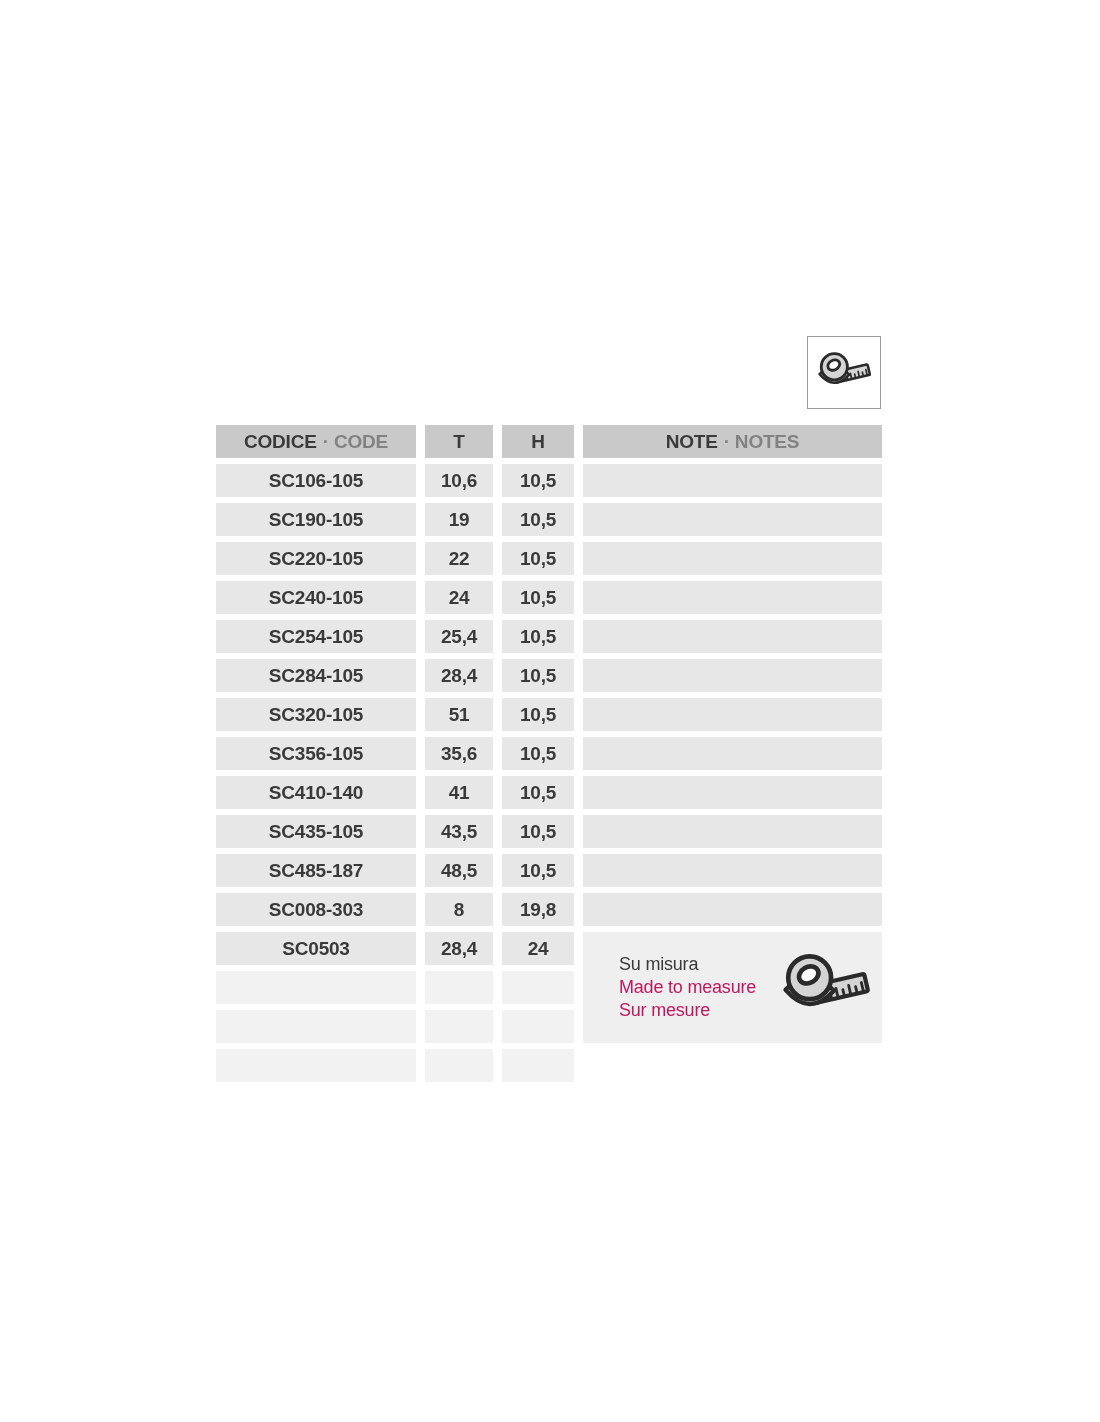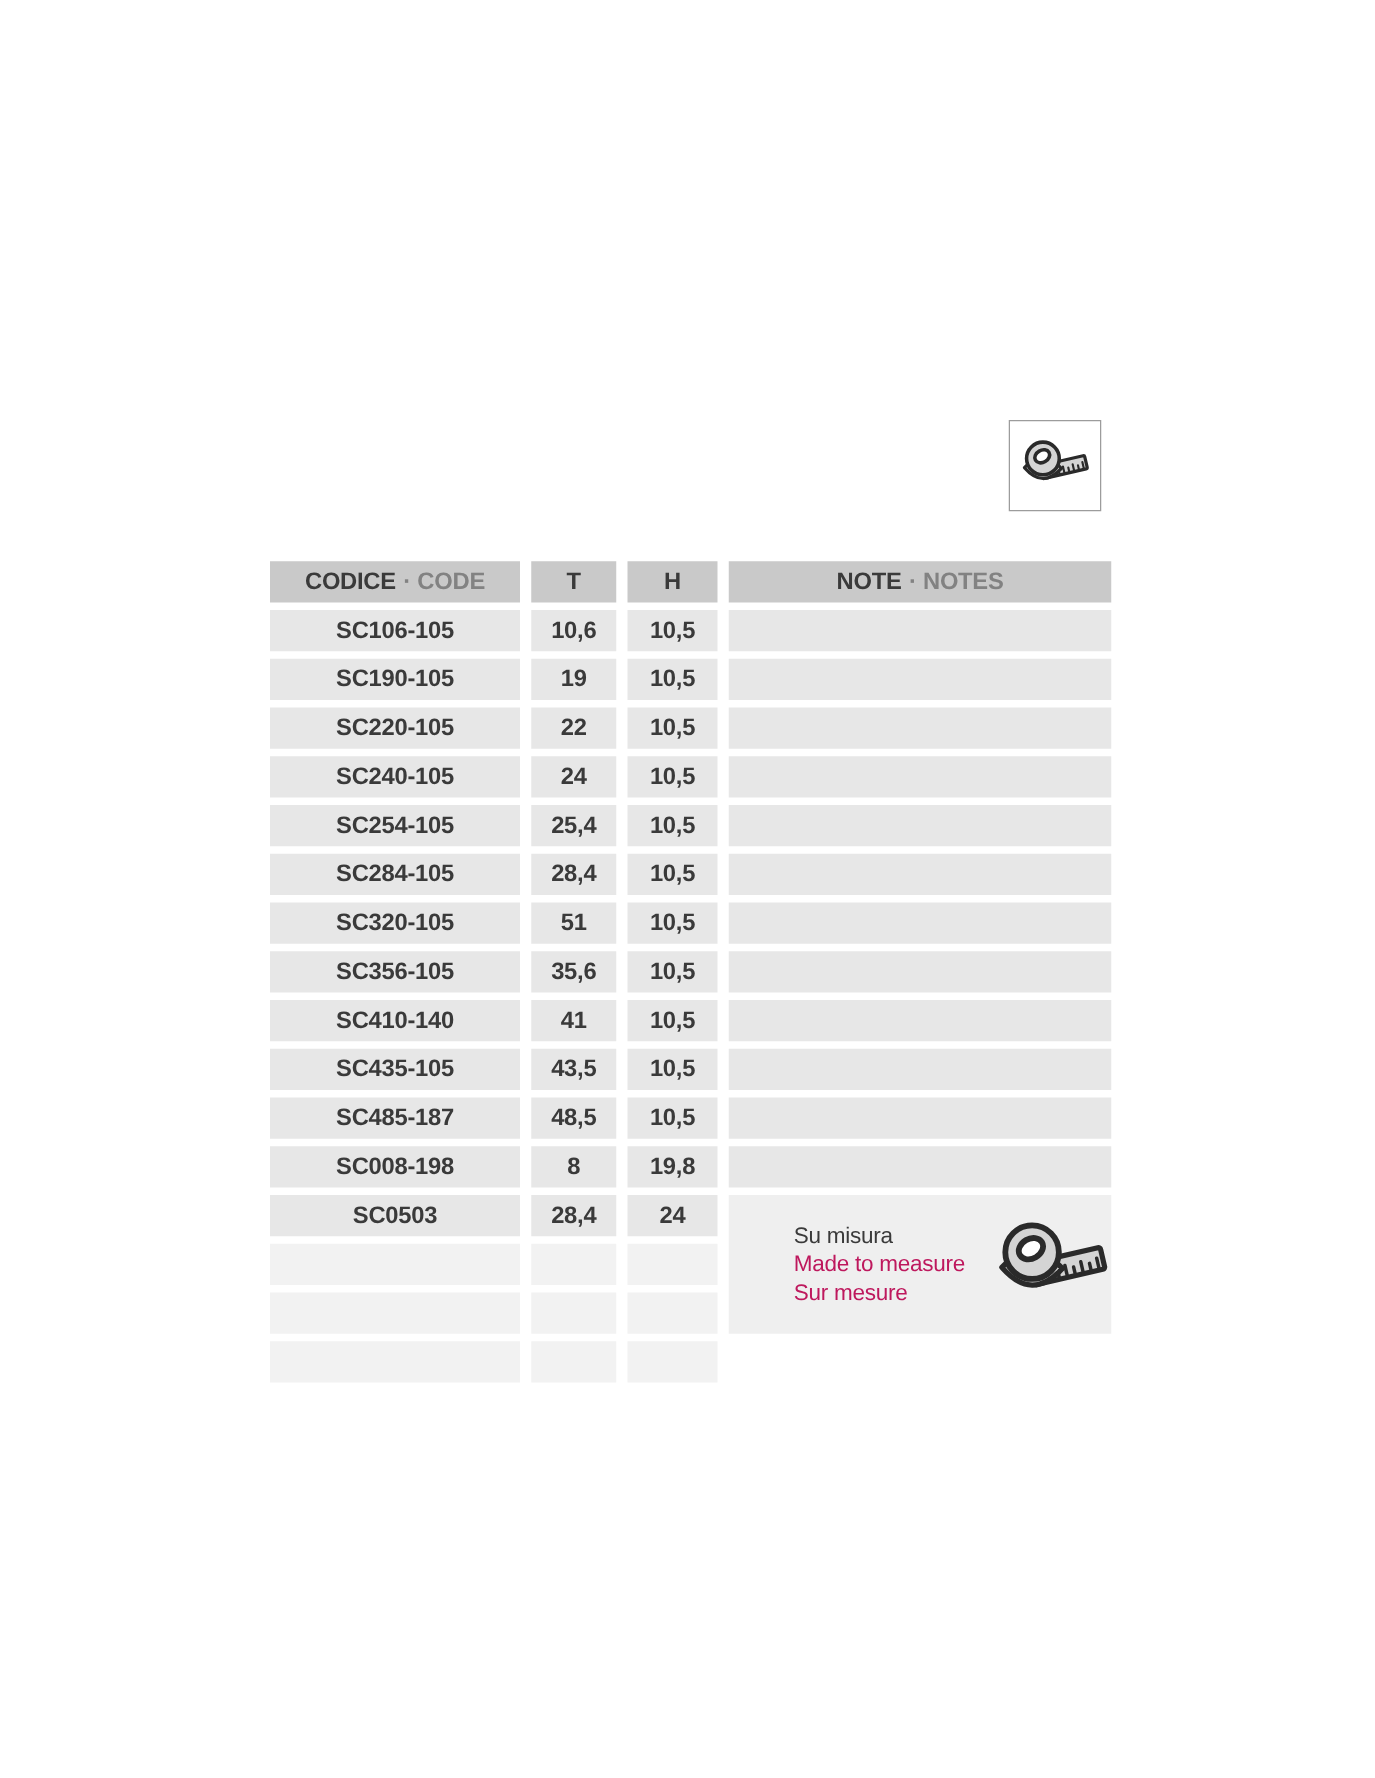--- a/index.html
+++ b/index.html
@@ -12,35 +12,35 @@
     position:absolute;left:807px;top:336px;width:74px;height:73px;
     box-sizing:border-box;border:1px solid #9c9c9c;background:#ffffff;
     display:flex;align-items:center;justify-content:center;
   }
   .icon-box svg{width:58px;height:auto;}
 
   
   .spec-table{
     position:absolute;left:216px;top:425px;width:666px;
     display:grid;grid-template-columns:200px 68px 72px 1fr;
-    column-gap:9px;row-gap:6px;grid-auto-rows:33px;grid-auto-flow:row;margin-top:24px;
+    column-gap:9px;row-gap:6px;grid-auto-rows:33px;grid-auto-flow:row;
   }
   .cell{
     display:flex;align-items:center;justify-content:center;
     font-size:19px;font-weight:bold;color:#3a3a3a;letter-spacing:-0.2px;
     white-space:nowrap;
   }
   .head{background:#c9c9c9;}
   .head .sec{color:#828282;margin-left:6px;}
   .data{background:#e7e7e7;}
   .empty{background:#f2f2f2;}
   .note-merged{
     grid-row:span 3;background:#efefef;height:auto;
     display:flex;align-items:center;justify-content:flex-start;
-    padding-left:52px;box-sizing:border-box;font-weight:normal;
+    padding-left:36px;box-sizing:border-box;font-weight:normal;
   }
   .mtm-text{font-size:18px;line-height:23px;color:#3a3a3a;letter-spacing:-0.2px;}
   .mtm-text .gray{color:#be185d;}
   .mtm-icon{margin-left:22px;width:95px;flex:0 0 auto;}
   .mtm-icon svg{width:95px;height:auto;display:block;}
 </style>
 </head>
 <body>
 
 <div class="icon-box">
@@ -116,21 +116,21 @@
   <div class="cell data">SC435-105</div>
   <div class="cell data">43,5</div>
   <div class="cell data">10,5</div>
   <div class="cell data"></div>
 
   <div class="cell data">SC485-187</div>
   <div class="cell data">48,5</div>
   <div class="cell data">10,5</div>
   <div class="cell data"></div>
 
-  <div class="cell data">SC008-198</div>
+  <div class="cell data">SC008-303</div>
   <div class="cell data">8</div>
   <div class="cell data">19,8</div>
   <div class="cell data"></div>
 
   <div class="cell data">SC0503</div>
   <div class="cell data">28,4</div>
   <div class="cell data">24</div>
 
   <div class="cell note-merged">
     <div class="mtm-text">

